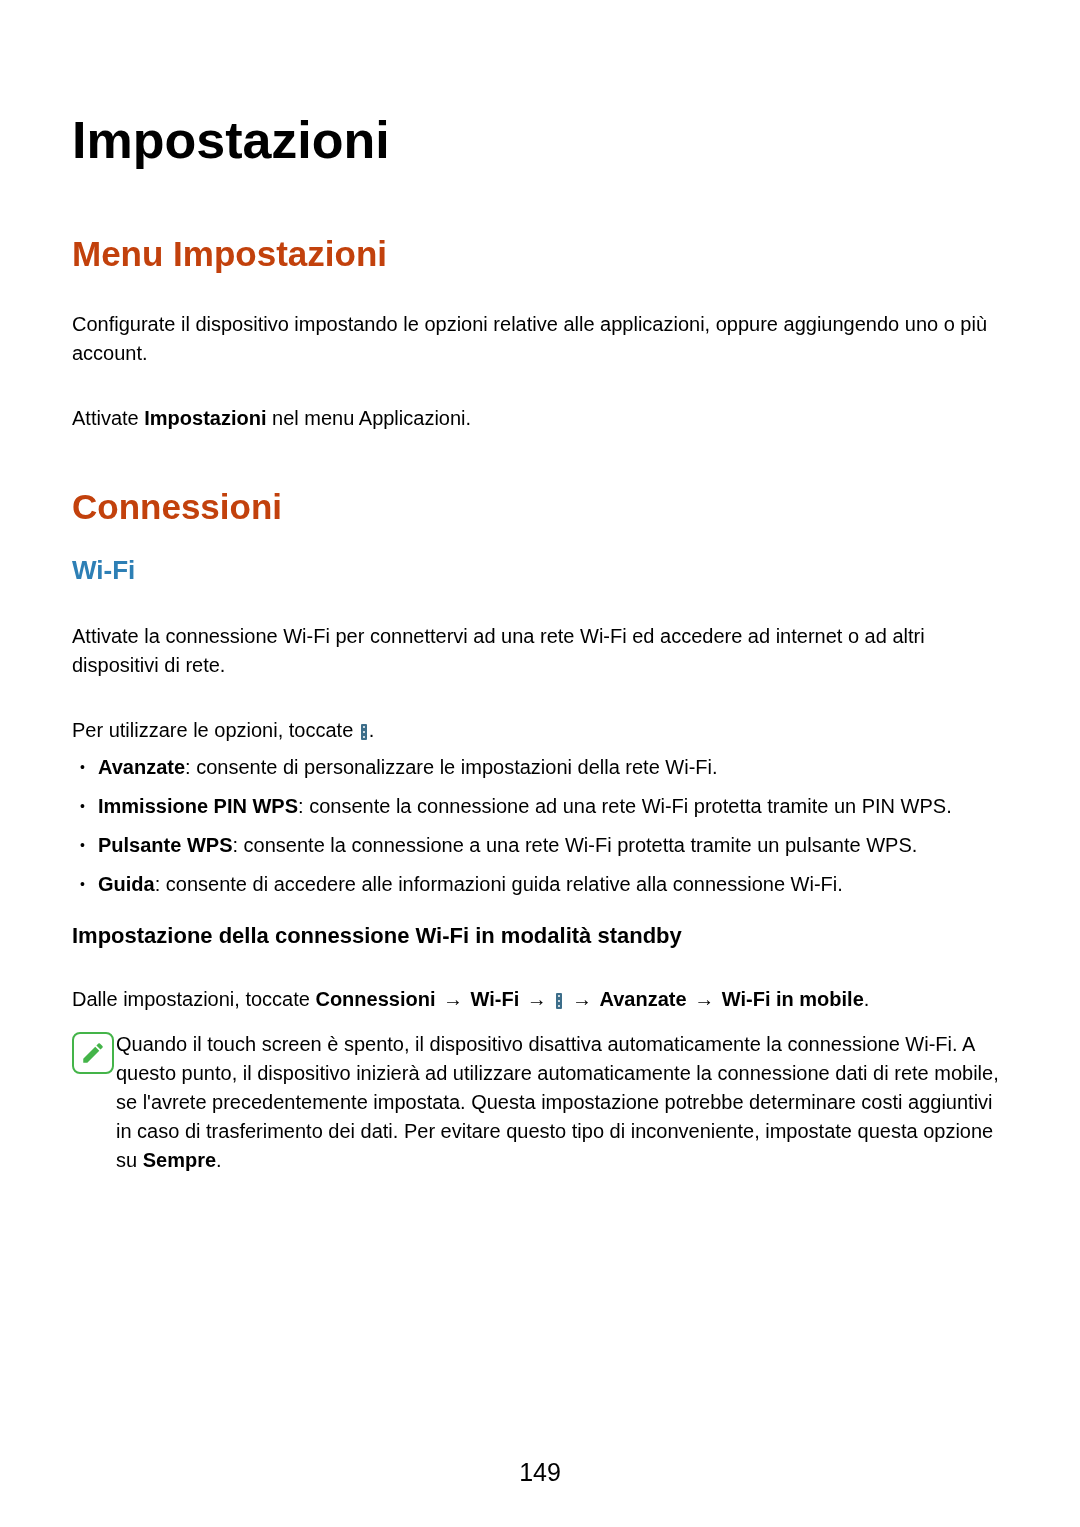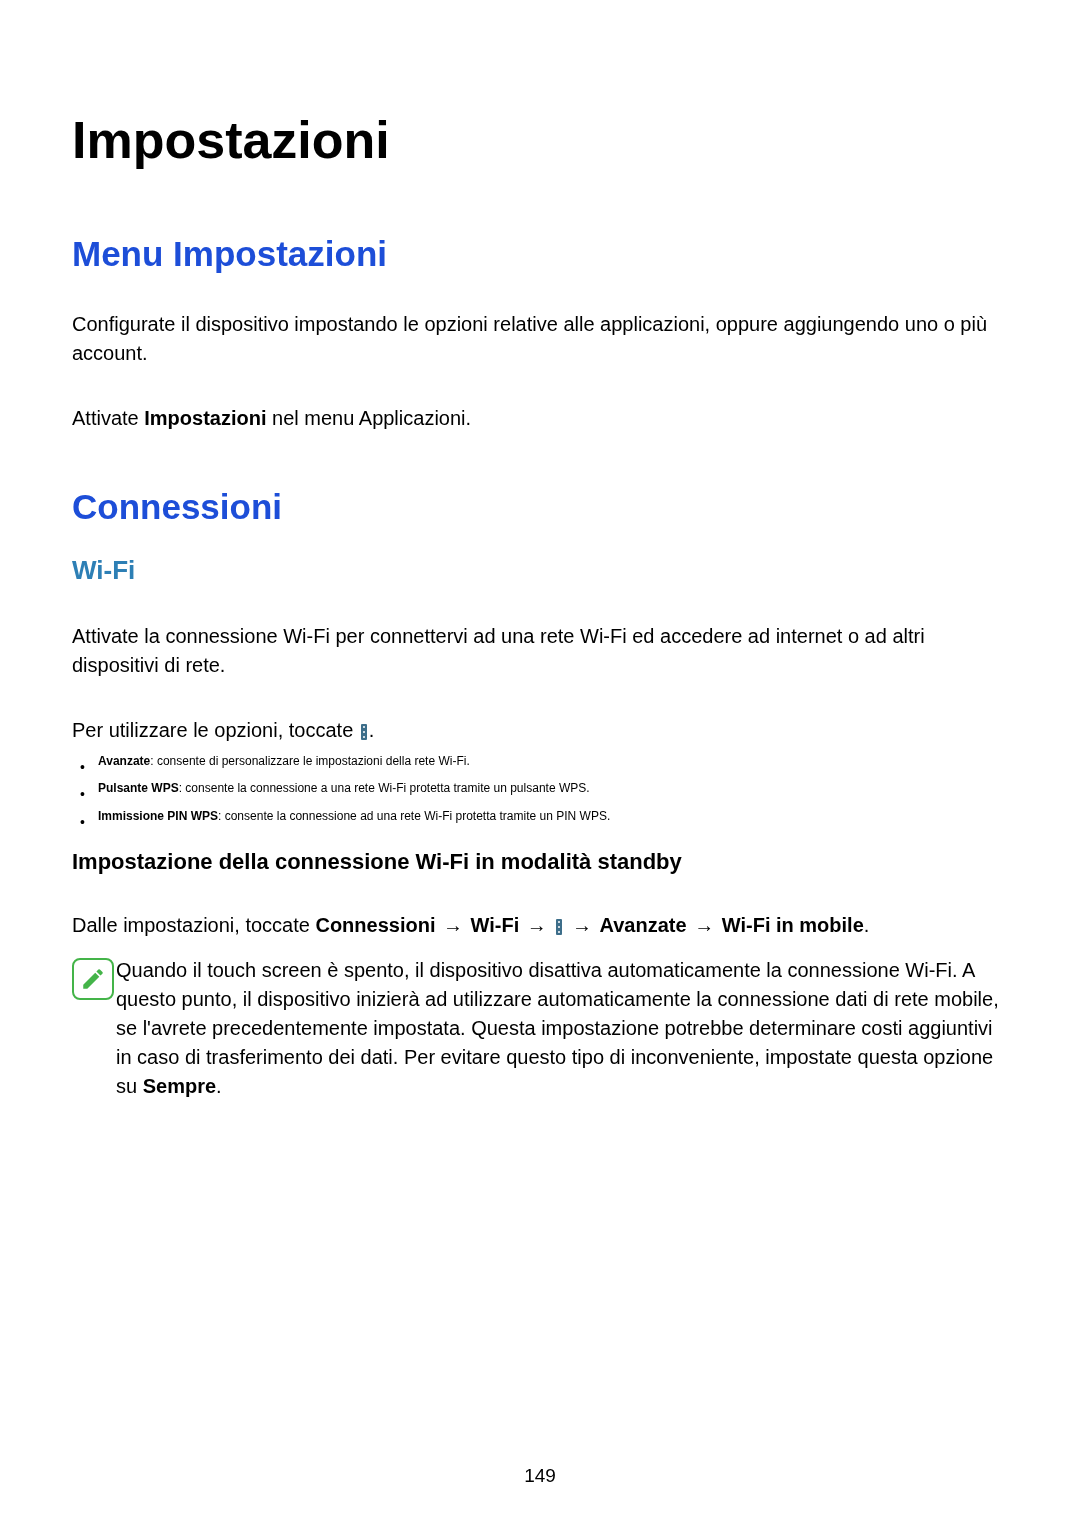--- a/index.html
+++ b/index.html
@@ -18,21 +18,21 @@
     }
     .main-title {
       font-size: 52px;
       font-weight: 700;
       margin-bottom: 64px;
       color: #000;
     }
     .section-title {
       font-size: 35px;
       font-weight: 700;
-      color: #1d4ed8;
+      color: #c2410c;
       margin-bottom: 18px;
     }
     .section-title.second {
       margin-top: 54px;
     }
     .body-text {
       font-size: 20px;
       line-height: 1.45;
       color: #000;
       margin-bottom: 14px;
@@ -51,21 +51,21 @@
     .bold {
       font-weight: 700;
     }
     .bullet-list {
       list-style: none;
       padding-left: 26px;
       margin-top: 8px;
       margin-bottom: 24px;
     }
     .bullet-list li {
-      font-size: 12px;
+      font-size: 20px;
       line-height: 1.45;
       margin-bottom: 10px;
       position: relative;
     }
     .bullet-list li::before {
       content: "•";
       position: absolute;
       left: -18px;
       font-size: 14px;
       top: 4px;
@@ -131,21 +131,21 @@
     .note-text {
       font-size: 20px;
       line-height: 1.45;
     }
     .page-number {
       position: absolute;
       bottom: 40px;
       left: 0;
       right: 0;
       text-align: center;
-      font-size: 19px;
+      font-size: 25px;
       color: #000;
     }
   </style>
 </head>
 <body>
 
 <h1 class="main-title">Impostazioni</h1>
 
 <h2 class="section-title">Menu Impostazioni</h2>
 
@@ -163,24 +163,27 @@
 
 <p class="body-text tight">
   <span>Per utilizzare le opzioni, toccate </span><span class="menu-icon"></span><span>.</span>
 </p>
 
 <ul class="bullet-list">
   <li>
     <span class="bold">Avanzate</span><span>: consente di personalizzare le impostazioni della rete Wi-Fi.</span>
   </li>
   <li>
+    <span class="bold">Immissione PIN WPS</span><span>: consente la connessione ad una rete Wi-Fi protetta tramite un PIN WPS.</span>
+  </li>
+  <li>
     <span class="bold">Pulsante WPS</span><span>: consente la connessione a una rete Wi-Fi protetta tramite un pulsante WPS.</span>
   </li>
   <li>
-    <span class="bold">Immissione PIN WPS</span><span>: consente la connessione ad una rete Wi-Fi protetta tramite un PIN WPS.</span>
+    <span class="bold">Guida</span><span>: consente di accedere alle informazioni guida relative alla connessione Wi-Fi.</span>
   </li>
 </ul>
 
 <h4 class="sub-sub-heading">Impostazione della connessione Wi-Fi in modalità standby</h4>
 
 <p class="body-text">
   <span>Dalle impostazioni, toccate </span><span class="bold">Connessioni</span><span class="arrow"> → </span><span class="bold">Wi-Fi</span><span class="arrow"> → </span><span class="menu-icon"></span><span class="arrow"> → </span><span class="bold">Avanzate</span><span class="arrow"> → </span><span class="bold">Wi-Fi in mobile</span><span>.</span>
 </p>
 
 <div class="note-block">

